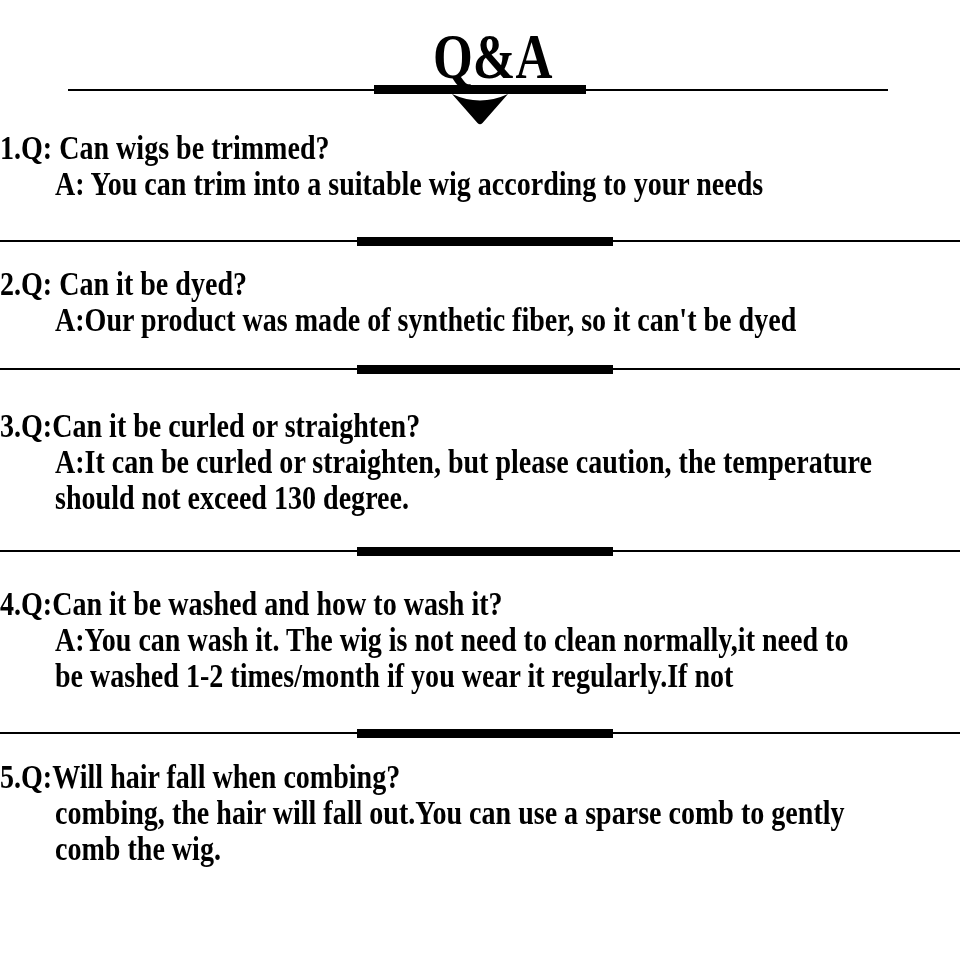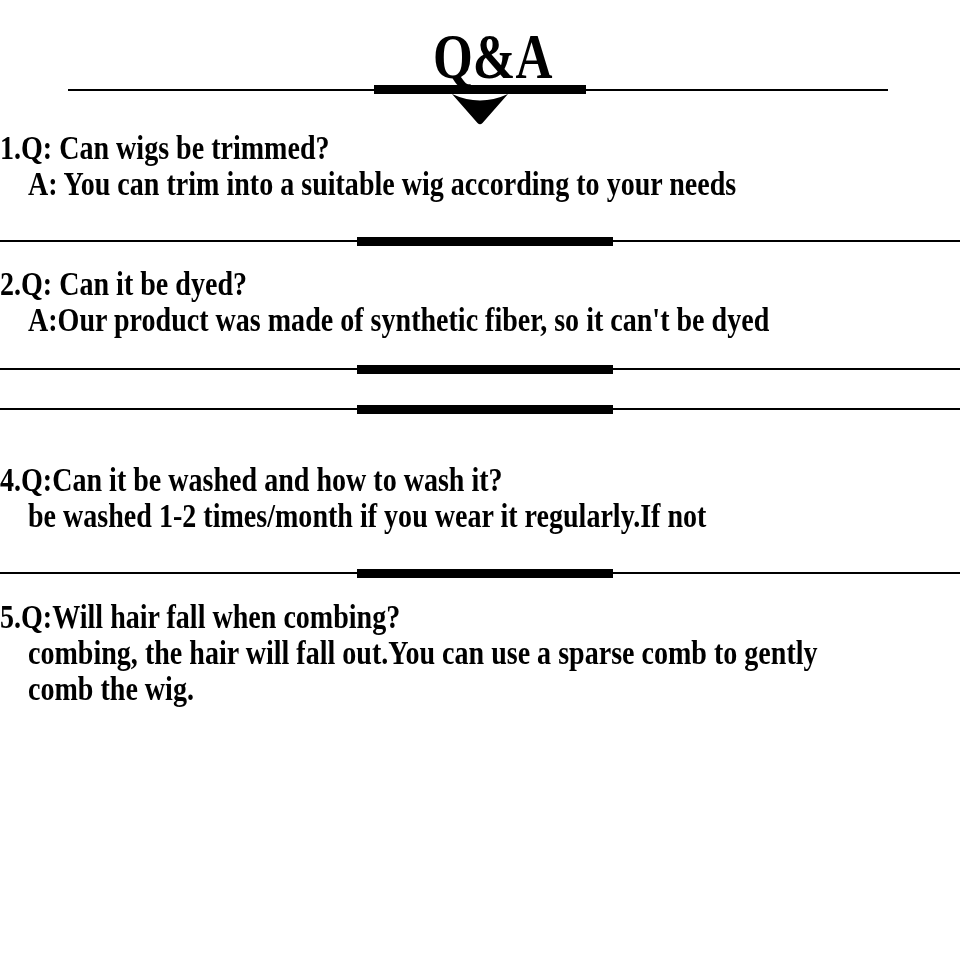--- a/index.html
+++ b/index.html
@@ -63,21 +63,21 @@
     left: 452px;
   }
 
   
   .line {
     height: 36px;
     line-height: 36px;
     font-size: 33px;
   }
   .q { }
-  .a { padding-left: 28px; }
+  .a { padding-left: 55px; }
   .t {
     display: inline-block;
     white-space: nowrap;
     transform: scaleX(0.85);
     transform-origin: 0 50%;
   }
 
   
   .divider {
     position: relative;
@@ -99,21 +99,21 @@
     height: 9px;
     background: #000000;
   }
 
   
   .m-d1 { margin-top: 35px; }
   .m-s2 { margin-top: 20px; }
   .m-d2 { margin-top: 27px; }
   .m-s3 { margin-top: 34px; }
   .m-d3 { margin-top: 31px; }
-  .m-s4 { margin-top: 48px; }
+  .m-s4 { margin-top: 30px; }
   .m-d4 { margin-top: 35px; }
   .m-s5 { margin-top: 21px; }
 </style>
 </head>
 <body>
 
 <div class="page">
 
   <div class="header">
     <div class="title-wrap">
@@ -139,28 +139,34 @@
   <section class="qa m-s2">
     <div class="line q"><span class="t">2.Q: Can it be dyed?</span></div>
     <div class="line a"><span class="t">A:Our product was made of synthetic fiber, so it can't be dyed</span></div>
   </section>
 
   <div class="divider m-d2">
     <div class="dline"></div>
     <div class="dbar"></div>
   </div>
 
+  <section class="qa m-s3">
+    <div class="line q"><span class="t">3.Q:Can it be curled or straighten?</span></div>
+    <div class="line a"><span class="t">A:It can be curled or straighten, but please caution, the temperature</span></div>
+    <div class="line a"><span class="t">should not exceed 130 degree.</span></div>
+  </section>
 
   <div class="divider m-d3">
     <div class="dline"></div>
     <div class="dbar"></div>
   </div>
 
   <section class="qa m-s4">
     <div class="line q"><span class="t">4.Q:Can it be washed and how to wash it?</span></div>
+    <div class="line a"><span class="t">A:You can wash it. The wig is not need to clean normally,it need to</span></div>
     <div class="line a"><span class="t">be washed 1-2 times/month if you wear it regularly.If not</span></div>
   </section>
 
   <div class="divider m-d4">
     <div class="dline"></div>
     <div class="dbar"></div>
   </div>
 
   <section class="qa m-s5">
     <div class="line q"><span class="t">5.Q:Will hair fall when combing?</span></div>

